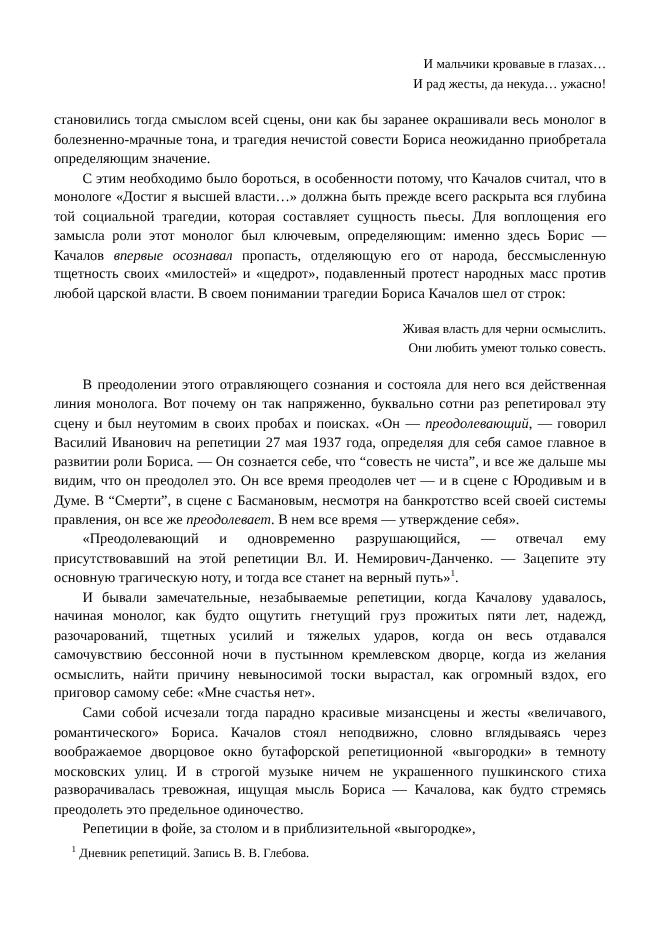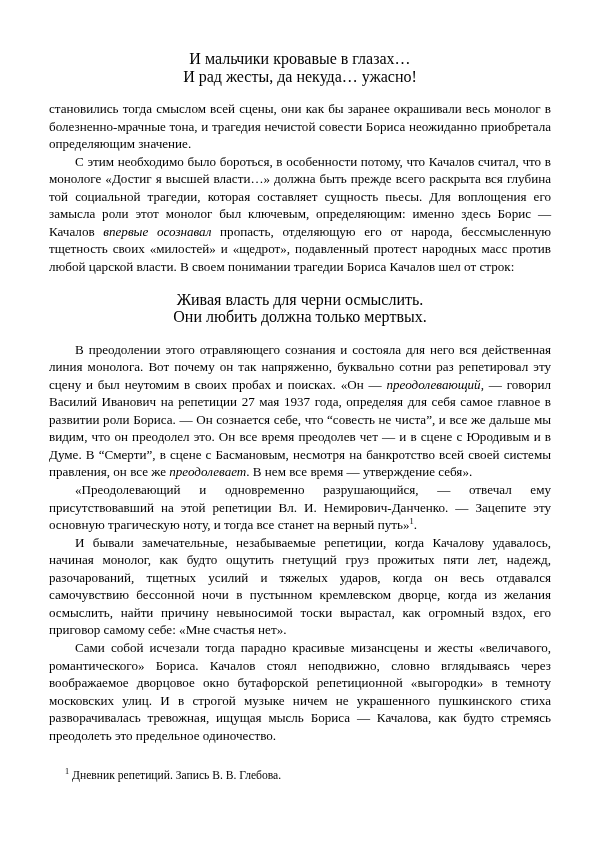--- a/index.html
+++ b/index.html
@@ -36,23 +36,23 @@
     hyphens: none;
   }
   .para.indent {
     text-indent: 26px;
   }
   .para.no-indent {
     text-indent: 0;
   }
   
   .verse {
-    font-size: 16px;
+    font-size: 12px;
     line-height: 17.55px;
-    text-align: center;
+    text-align: right;
     margin: 0;
     text-indent: 0;
   }
   .verse .vline {
     display: block;
     white-space: pre;
   }
   .gap-before {
     margin-top: 15px;
   }
@@ -99,30 +99,31 @@
       <span class="vline">И мальчики кровавые в глазах…</span>
       <span class="vline">И рад жесты, да некуда… ужасно!</span>
     </div>
 
     <p class="para no-indent">становились тогда смыслом всей сцены, они как бы заранее окрашивали весь монолог в болезненно-мрачные тона, и трагедия нечистой совести Бориса неожиданно приобретала определяющим значение.</p>
 
     <p class="para indent"><span>С этим необходимо было бороться, в особенности потому, что Качалов считал, что в монологе «Достиг я высшей власти…» должна быть прежде всего раскрыта вся глубина той социальной трагедии, которая составляет сущность пьесы. Для воплощения его замысла роли этот монолог был ключевым, определяющим: именно здесь Борис — Качалов </span><em>впервые осознавал</em><span> пропасть, отделяющую его от народа, бессмысленную тщетность своих «милостей» и «щедрот», подавленный протест народных масс против любой царской власти. В своем понимании трагедии Бориса Качалов шел от строк:</span></p>
 
     <div class="verse gap-before gap-after">
       <span class="vline">Живая власть для черни осмыслить.</span>
-      <span class="vline">Они любить должна только мертвых.</span>
+      <span class="vline">Они любить умеют только совесть.</span>
     </div>
 
     <p class="para indent"><span>В преодолении этого отравляющего сознания и состояла для него вся действенная линия монолога. Вот почему он так напряженно, буквально сотни раз репетировал эту сцену и был неутомим в своих пробах и поисках. «Он — </span><em>преодолевающий</em><span>, — говорил Василий Иванович на репетиции 27 мая 1937 года, определяя для себя самое главное в развитии роли Бориса. — Он сознается себе, что “совесть не чиста”, и все же дальше мы видим, что он преодолел это. Он все время преодолев чет — и в сцене с Юродивым и в Думе. В “Смерти”, в сцене с Басмановым, несмотря на банкротство всей своей системы правления, он все же </span><em>преодолевает</em><span>. В нем все время — утверждение себя».</span></p>
 
     <p class="para indent"><span>«Преодолевающий и одновременно разрушающийся, — отвечал ему присутствовавший на этой репетиции Вл. И. Немирович-Данченко. — Зацепите эту основную трагическую ноту, и тогда все станет на верный путь»</span><sup class="fnref">1</sup><span>.</span></p>
 
     <p class="para indent">И бывали замечательные, незабываемые репетиции, когда Качалову удавалось, начиная монолог, как будто ощутить гнетущий груз прожитых пяти лет, надежд, разочарований, тщетных усилий и тяжелых ударов, когда он весь отдавался самочувствию бессонной ночи в пустынном кремлевском дворце, когда из желания осмыслить, найти причину невыносимой тоски вырастал, как огромный вздох, его приговор самому себе: «Мне счастья нет».</p>
 
     <p class="para indent">Сами собой исчезали тогда парадно красивые мизансцены и жесты «величавого, романтического» Бориса. Качалов стоял неподвижно, словно вглядываясь через воображаемое дворцовое окно бутафорской репетиционной «выгородки» в темноту московских улиц. И в строгой музыке ничем не украшенного пушкинского стиха разворачивалась тревожная, ищущая мысль Бориса — Качалова, как будто стремясь преодолеть это предельное одиночество.</p>
 
+    <p class="para indent">Репетиции в фойе, за столом и в приблизительной «выгородке»,</p>
 
   </div>
 
   <div class="footnote-area">
     <p class="footnote"><span class="fnum">1</span><span class="fntext">Дневник репетиций. Запись В. В. Глебова.</span></p>
   </div>
 </div>
 
 </body></html>

